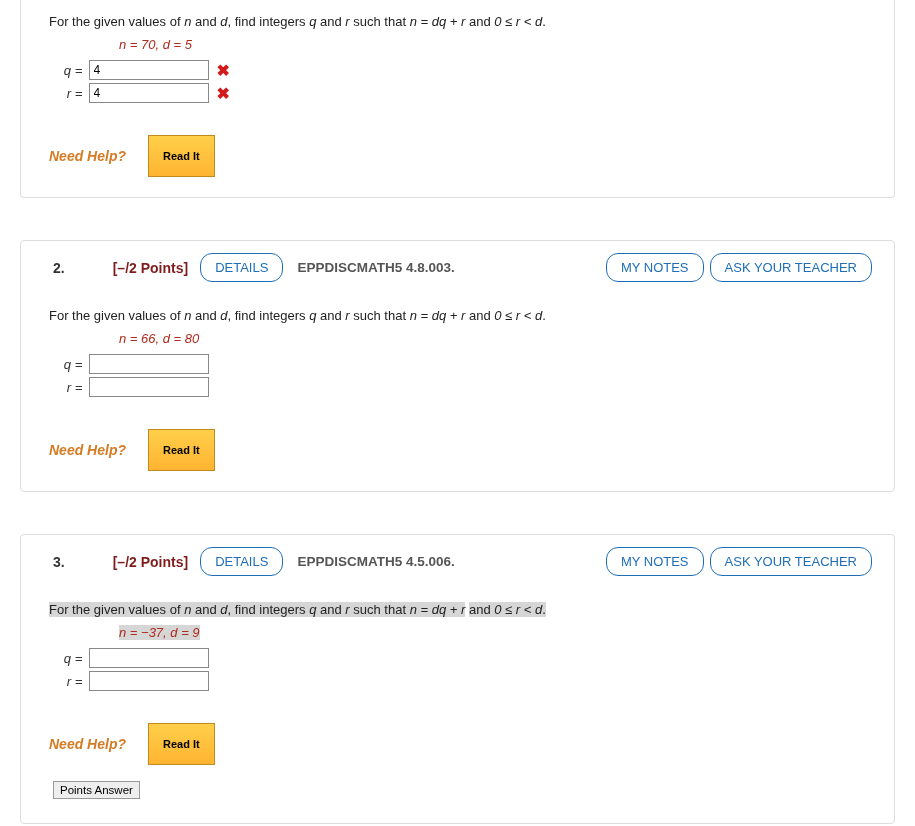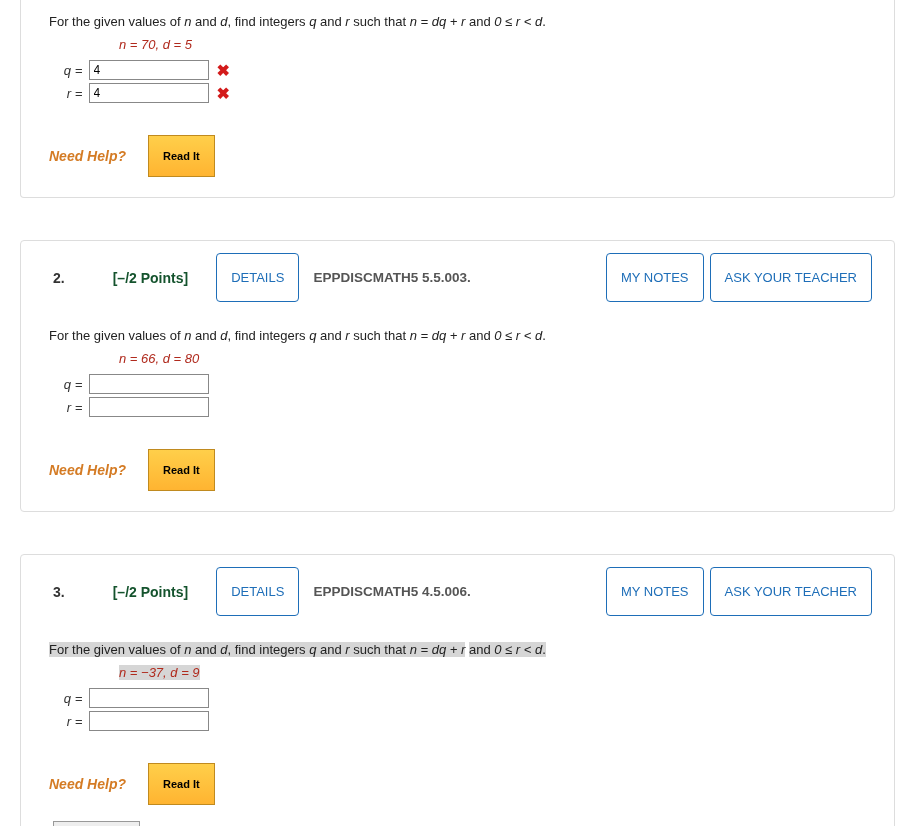--- a/index.html
+++ b/index.html
@@ -27,35 +27,35 @@
       padding: 12px 16px 12px 32px;
       font-size: 14px;
     }
     .qnum {
       font-weight: bold;
       color: #333;
       margin-right: 4px;
     }
     .qpoints {
       font-weight: bold;
-      color: #14532d;
-      margin-right: 28px;
+      color: #7f1d1d;
+      margin-right: 12px;
       padding-left: 44px;
     }
     .btn {
       display: inline-block;
       border: 1px solid #1e6eb8;
       color: #1e6eb8;
       background: #fff;
-      padding: 16px 14px;
+      padding: 6px 14px;
       font-size: 13px;
       font-family: inherit;
       cursor: pointer;
       margin-right: 6px;
-      border-radius: 4px;
+      border-radius: 12px;
     }
     .header-spacer { flex: 1; }
     .topicid {
       color: #555;
       font-weight: bold;
       font-size: 13.5px;
       margin-left: 8px;
     }
     .prompt {
       margin: 4px 0 8px;
@@ -163,21 +163,21 @@
       <button class="read-it">Read It</button>
     </div>
   </div>
 </div>
 
 <div class="question-card">
   <div class="qheader">
     <span class="qnum">2.</span>
     <span class="qpoints">[–/2 Points]</span>
     <button class="btn">DETAILS</button>
-    <span class="topicid">EPPDISCMATH5 5.5.003.</span>
+    <span class="topicid">EPPDISCMATH5 4.8.003.</span>
     <span class="header-spacer"></span>
     <button class="btn">MY NOTES</button>
     <button class="btn">ASK YOUR TEACHER</button>
   </div>
   <div class="qbody">
     <p class="prompt">
       <span>For the given values of </span><span class="italic">n</span><span> and </span><span class="italic">d</span><span>, find integers </span><span class="italic">q</span><span> and </span><span class="italic">r</span><span> such that </span><span class="italic">n = dq + r</span><span> and </span><span class="italic">0 ≤ r &lt; d</span><span>.</span>
     </p>
     <div class="params">
       <span class="nitalic">n = 66, d = 80</span>

